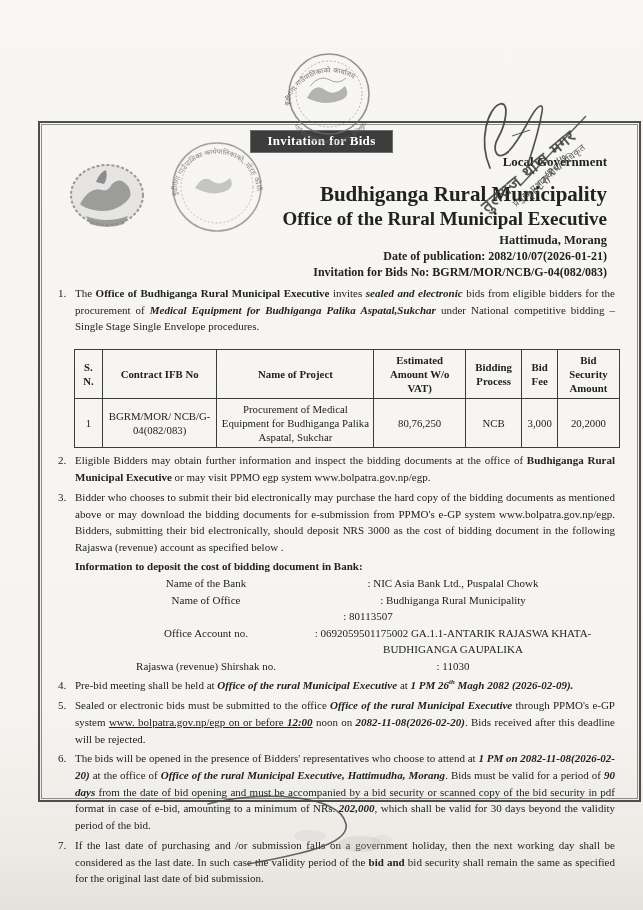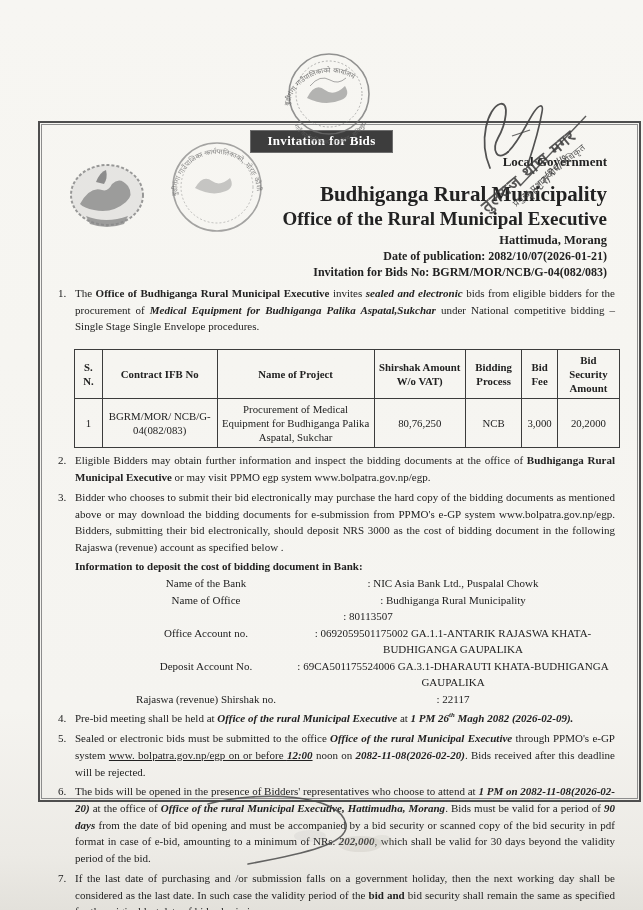--- a/index.html
+++ b/index.html
@@ -99,21 +99,21 @@
               <col class="c-amt">
             <col class="c-proc">
               <col class="c-fee">
               <col class="c-sec">
           </colgroup>
           <thead>
             <tr>
               <th>S. N.</th>
               <th>Contract IFB No</th>
               <th>Name of Project</th>
-              <th>Shirshak Amount W/o VAT)</th>
+              <th>Estimated Amount W/o VAT)</th>
               <th>Bidding Process</th>
               <th>Bid Fee</th>
               <th>Bid Security Amount</th>
             </tr>
           </thead>
           <tbody>
             <tr>
               <td>1</td>
               <td>BGRM/MOR/ NCB/G-04(082/083)</td>
               <td>Procurement of Medical Equipment for Budhiganga Palika Aspatal, Sukchar</td>
@@ -145,26 +145,22 @@
             <span class="bank-value">: Budhiganga Rural Municipality</span>
           </div>
           <div class="bank-row">
             <span class="bank-value">: 80113507</span>
           </div>
           <div class="bank-row">
             <span class="bank-label">Office Account no.</span>
             <span class="bank-value">: 0692059501175002 GA.1.1-ANTARIK RAJASWA KHATA-BUDHIGANGA GAUPALIKA</span>
           </div>
           <div class="bank-row">
-            <span class="bank-label">Deposit Account No.</span>
-            <span class="bank-value">: 69CA501175524006 GA.3.1-DHARAUTI KHATA-BUDHIGANGA GAUPALIKA</span>
-          </div>
-          <div class="bank-row">
             <span class="bank-label">Rajaswa (revenue) Shirshak no.</span>
-            <span class="bank-value">: 22117</span>
+            <span class="bank-value">: 11030</span>
           </div>
         </div>
       </li>
 
       <li>
         <span class="cnum">4.</span>
         <span><span>Pre-bid meeting shall be held at </span><span class="s-b s-i">Office of the rural Municipal Executive</span><span> at </span><span class="s-b s-i">1 PM 26</span><span class="s-b s-i s-p">th</span><span class="s-b s-i"> Magh 2082 (2026-02-09).</span></span>
       </li>
 
       <li>

